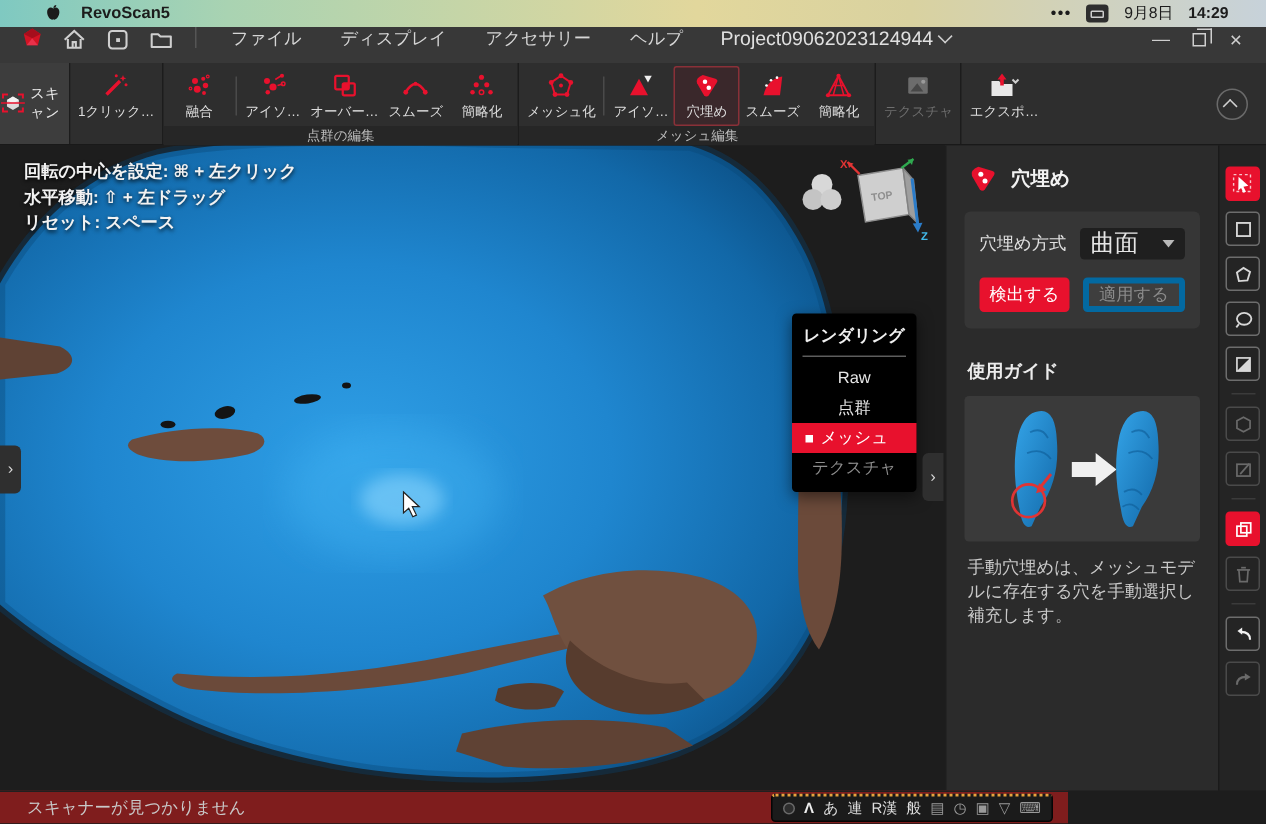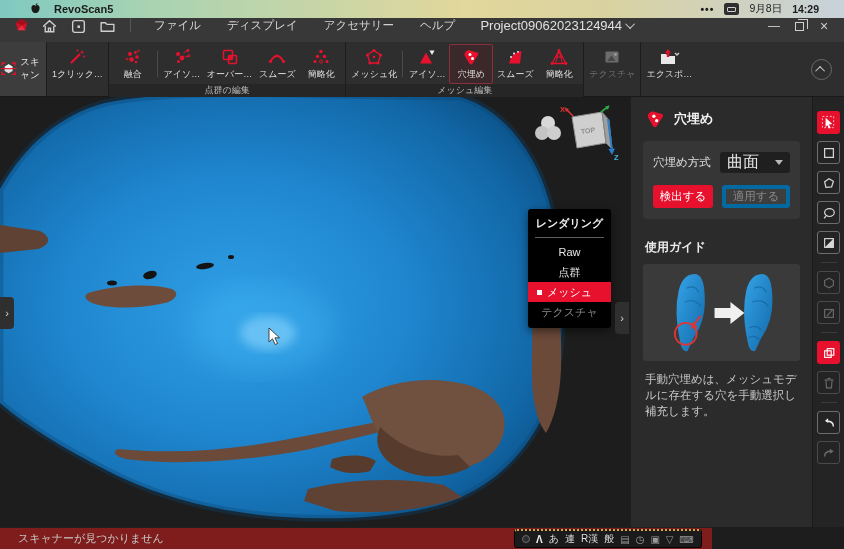--- a/index.html
+++ b/index.html
@@ -386,20 +386,25 @@
     <path d="M534,196 L554,188 C560,210 562,240 561,272 C560,300 554,322 546,336 C538,326 532,306 532,278 C532,248 532,220 534,196 Z" fill="#6b4a3a"></path>
     <path d="M308,392 C350,382 400,380 444,388 L462,400 C430,412 380,418 336,414 L304,404 Z" fill="#5f4234"></path>
     <path d="M332,362 C350,356 368,358 376,364 L370,374 C355,378 340,376 330,370 Z" fill="#573c2e"></path>
 
     <ellipse cx="150" cy="178" rx="7" ry="4" fill="#141414" transform="rotate(-15 150 178)"></ellipse>
     <ellipse cx="205" cy="169" rx="9" ry="3" fill="#141414" transform="rotate(-8 205 169)"></ellipse>
     <ellipse cx="112" cy="186" rx="5" ry="2.5" fill="#141414"></ellipse>
     <ellipse cx="231" cy="160" rx="3" ry="2" fill="#141414"></ellipse>
   </svg>
 
+  <div class="hints">
+    <div>回転の中心を設定: ⌘ + 左クリック</div>
+    <div>水平移動: ⇧ + 左ドラッグ</div>
+    <div>リセット: スペース</div>
+  </div>
 
   <svg class="spheres" width="32" height="32" viewBox="0 0 32 32">
     <circle cx="16" cy="10" r="7" fill="#d8d8d8"></circle>
     <circle cx="10" cy="20" r="7" fill="#c4c4c4"></circle>
     <circle cx="22" cy="20" r="7" fill="#cecece"></circle>
   </svg>
 
   <svg class="navcube" width="64" height="62" viewBox="0 0 64 62">
     <polygon points="16,14 46,9 50,40 21,45" fill="#cfcfcf" stroke="#8f8f8f" stroke-width="1"></polygon>
     <polygon points="46,9 53,17 56,46 50,40" fill="#9e9e9e" stroke="#828282" stroke-width="1"></polygon>

